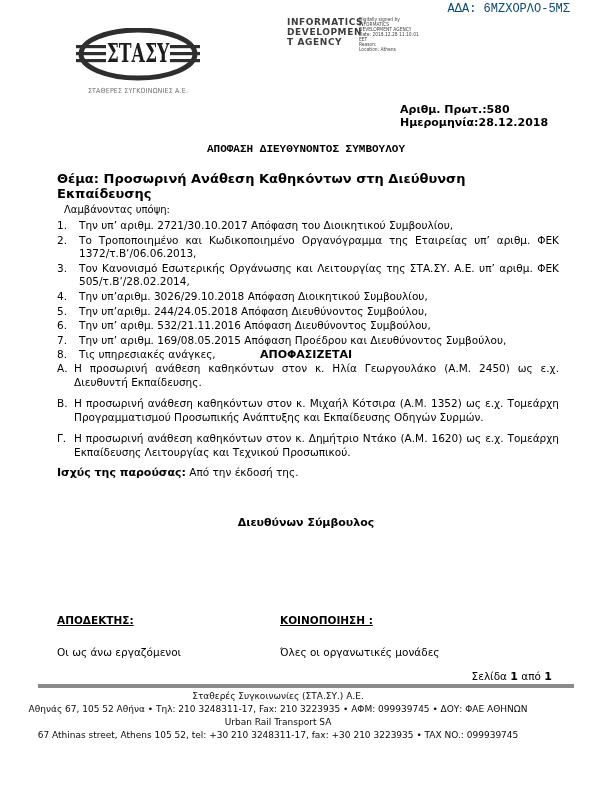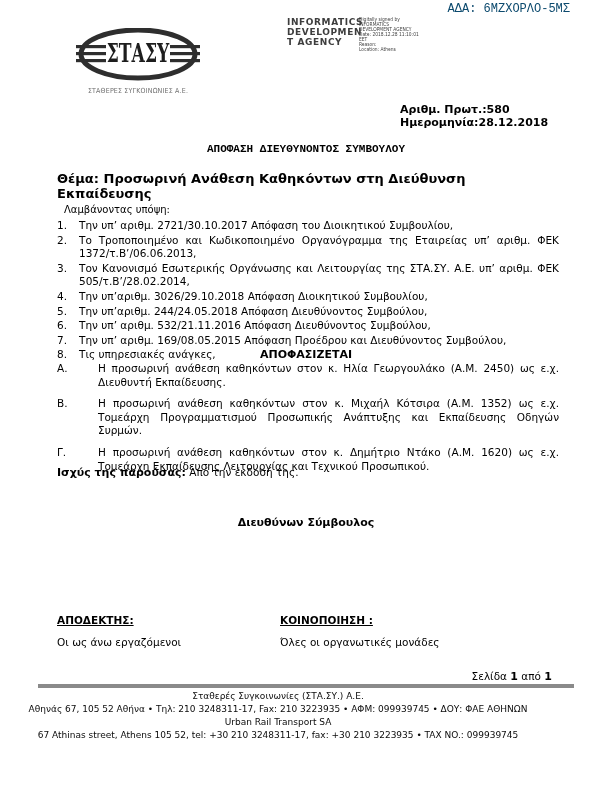--- a/index.html
+++ b/index.html
@@ -39,30 +39,30 @@
   .subject{position:absolute;left:57px;top:171px;width:500px;font-size:13px;font-weight:bold;}
   .intro{position:absolute;left:57px;top:204px;font-size:10px;margin-left:7px;}
   .list{position:absolute;left:57px;top:219px;width:502px;font-size:10.5px;}
   .li-row{display:flex;margin-bottom:1px;line-height:13.6px;}
   .li-num{width:22px;flex:none;}
   .li-text{flex:1;text-align:justify;}
   .decides{position:absolute;left:0;top:348px;width:100%;text-align:center;font-size:11px;font-weight:bold;}
   .resolutions{position:absolute;left:57px;top:362px;width:502px;font-size:10.5px;}
   .res-row{display:flex;margin-bottom:8px;line-height:13.6px;}
   .res-num{width:17px;flex:none;}
-  .res-text{flex:1;text-align:justify;margin-left:24px;}
+  .res-text{flex:1;text-align:justify;}
   .validity{position:absolute;left:57px;top:466px;font-size:10.5px;}
   .validity b{font-size:11px;}
   .signatory{position:absolute;left:0;top:516px;width:612px;text-align:center;
     font-size:11px;font-weight:bold;line-height:14px;}
   
   .dist{position:absolute;left:57px;top:614px;width:500px;display:flex;font-size:10.5px;}
   .dist-col1{width:223px;flex:none;}
   .dist-col2{flex:1;}
-  .dist-title{font-weight:bold;text-decoration:underline;margin-bottom:10px;}
+  .dist-title{font-weight:bold;text-decoration:underline;margin-bottom:20px;}
   
   .page-num{position:absolute;right:60px;top:670px;font-size:10.5px;white-space:nowrap;margin-left:20px;}
   .page-num b{font-size:11px;}
   .rule{position:absolute;left:38px;top:684px;width:536px;height:4px;background:#8a8a8a;}
   .footer{position:absolute;left:0;top:690px;width:556px;text-align:center;
     font-size:9px;line-height:13px;color:#0a0a0a;}
   .footer div{white-space:nowrap;}
 </style>
 </head>
 <body>

